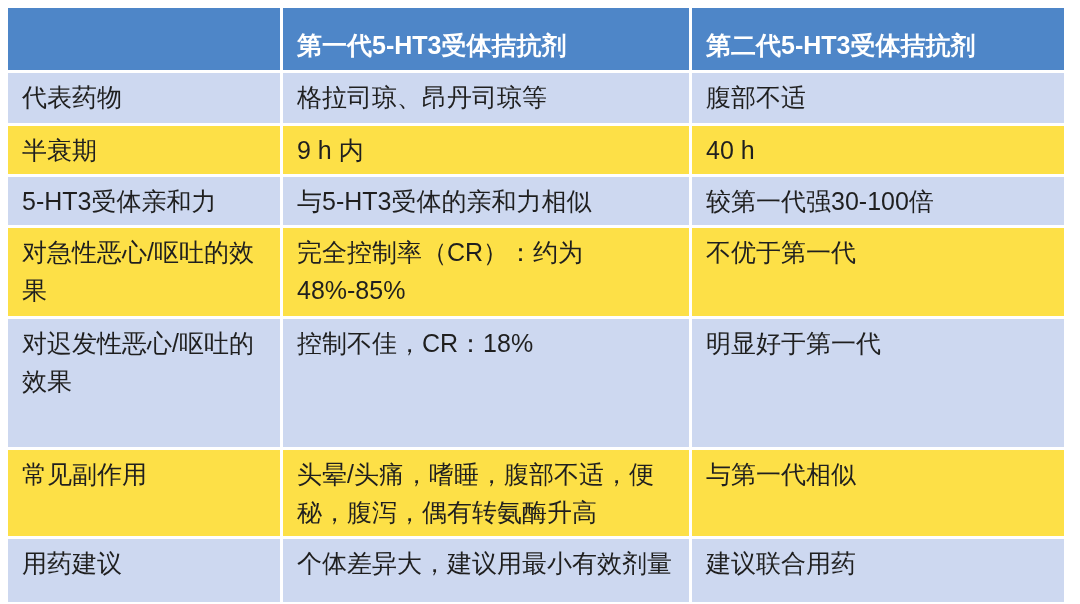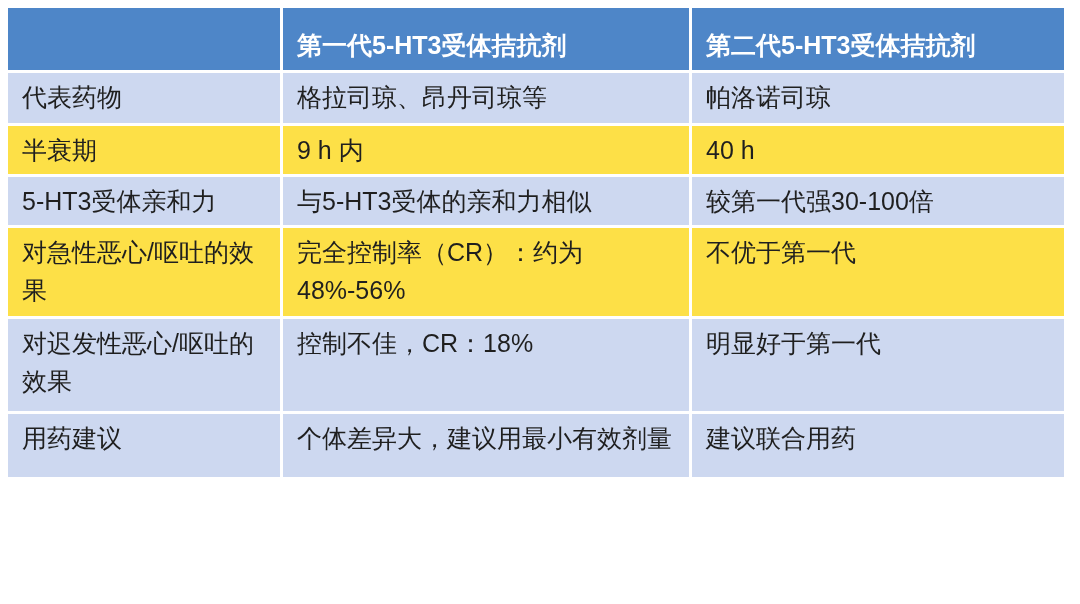--- a/index.html
+++ b/index.html
@@ -47,21 +47,21 @@
     padding-top: 12px;
     padding-bottom: 0;
   }
   tr.band-dark td { background: #cdd8f0; }
   tr.band-light td { background: #fde047; }
 
   tr.row-0 td { height: 50px; margin-top: 28px; }
   tr.row-1 td { height: 47px; }
   tr.row-2 td { height: 37px; }
   tr.row-3 td { height: 88px; }
-  tr.row-4 td { height: 92px; }
+  tr.row-4 td { height: 128px; }
   tr.row-5 td { height: 79px; }
   tr.row-6 td { height: 63px; }
 </style>
 </head>
 <body>
 
 <div class="stage">
   <table class="cmp">
     <colgroup>
       <col class="c0">
@@ -72,41 +72,46 @@
       <tr class="header-row">
         <th></th>
         <th>第一代5-HT3受体拮抗剂</th>
         <th>第二代5-HT3受体拮抗剂</th>
       </tr>
     </thead>
     <tbody>
       <tr class="row-0 band-dark">
         <td>代表药物</td>
         <td>格拉司琼、昂丹司琼等</td>
-        <td>帕洛诺司琼</td>
+        <td>腹部不适</td>
       </tr>
       <tr class="row-1 band-light">
         <td>半衰期</td>
         <td>9 h 内</td>
         <td>40 h</td>
       </tr>
       <tr class="row-2 band-dark">
         <td>5-HT3受体亲和力</td>
         <td>与5-HT3受体的亲和力相似</td>
         <td>较第一代强30-100倍</td>
       </tr>
       <tr class="row-3 band-light">
         <td>对急性恶心/呕吐的效果</td>
-        <td>完全控制率（CR）：约为48%-56%</td>
+        <td>完全控制率（CR）：约为48%-85%</td>
         <td>不优于第一代</td>
       </tr>
       <tr class="row-4 band-dark">
         <td>对迟发性恶心/呕吐的效果</td>
         <td>控制不佳，CR：18%</td>
         <td>明显好于第一代</td>
+      </tr>
+      <tr class="row-5 band-light">
+        <td>常见副作用</td>
+        <td>头晕/头痛，嗜睡，腹部不适，便秘，腹泻，偶有转氨酶升高</td>
+        <td>与第一代相似</td>
       </tr>
       <tr class="row-6 band-dark">
         <td>用药建议</td>
         <td>个体差异大，建议用最小有效剂量</td>
         <td>建议联合用药</td>
       </tr>
     </tbody>
   </table>
 </div>
 

